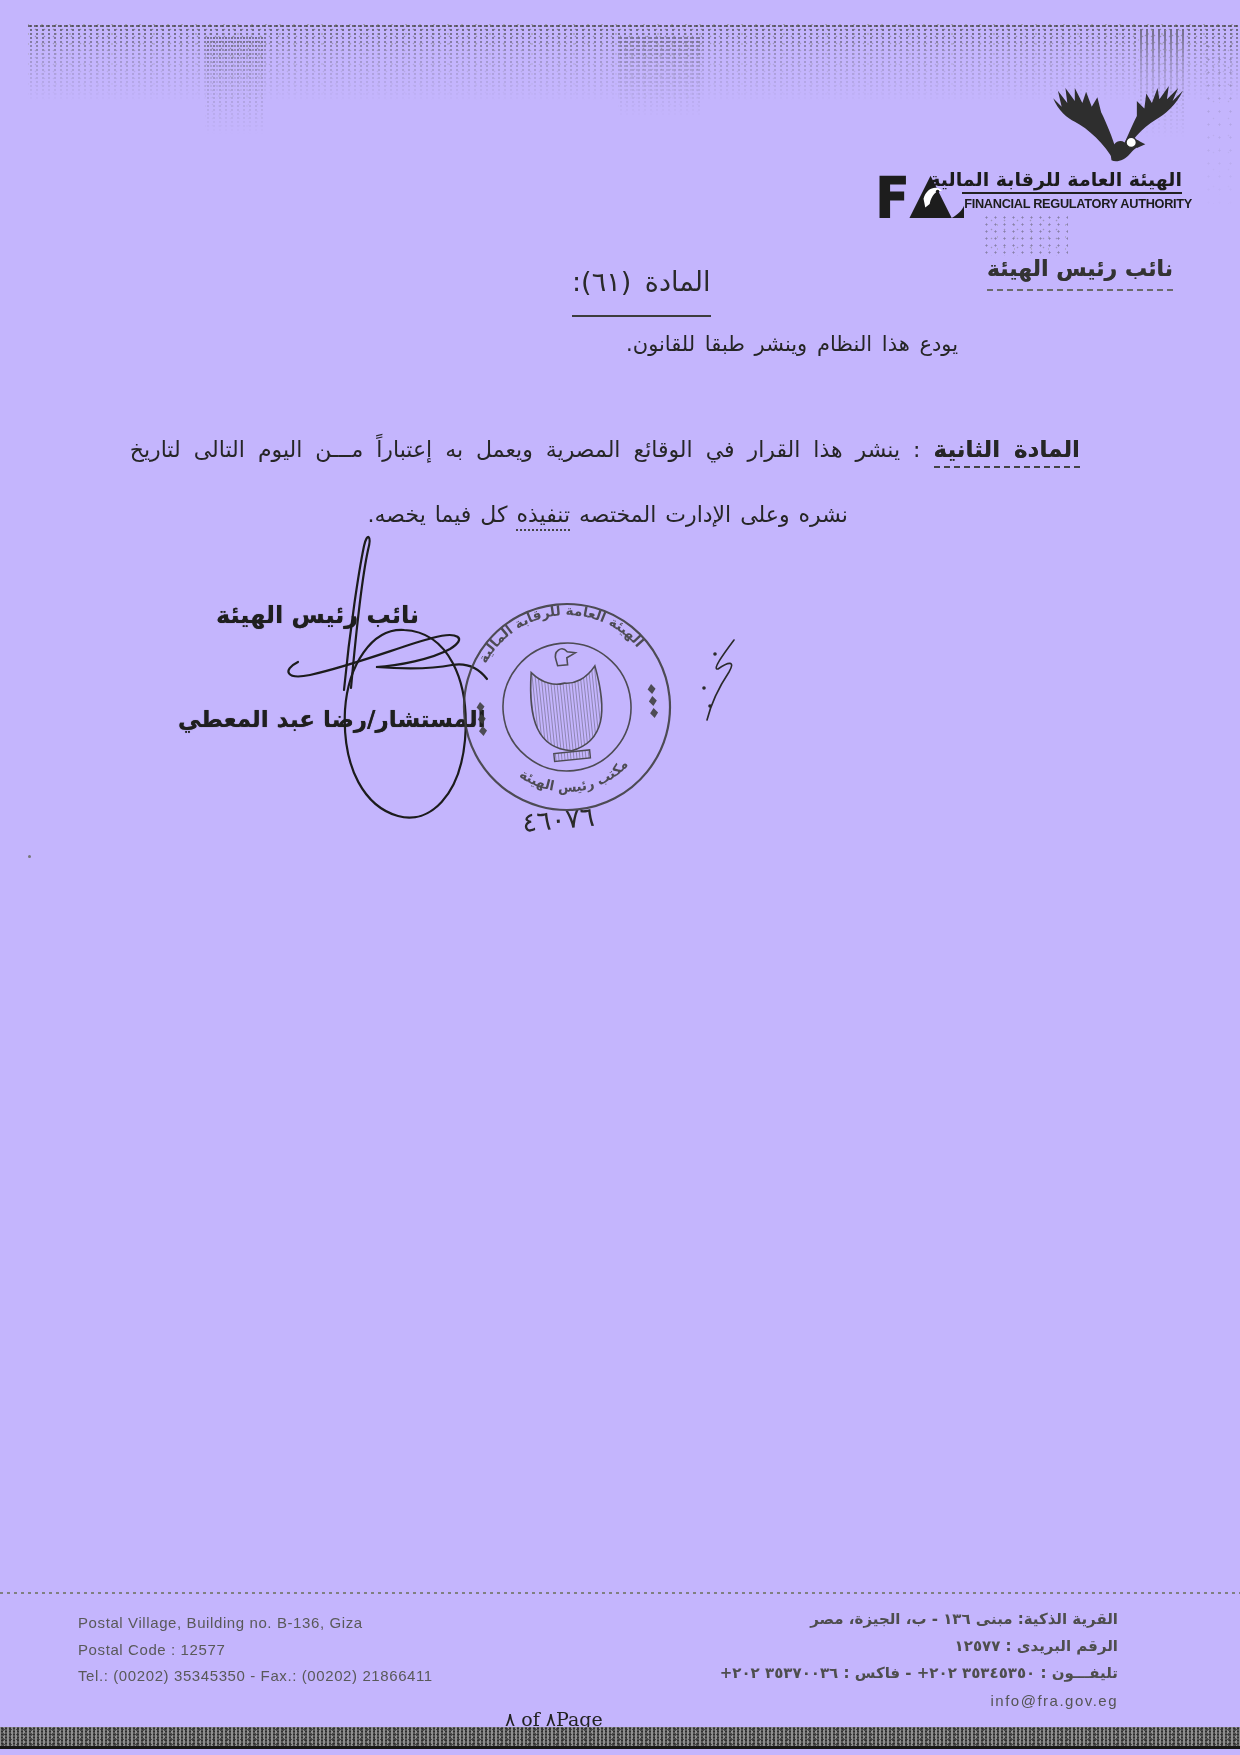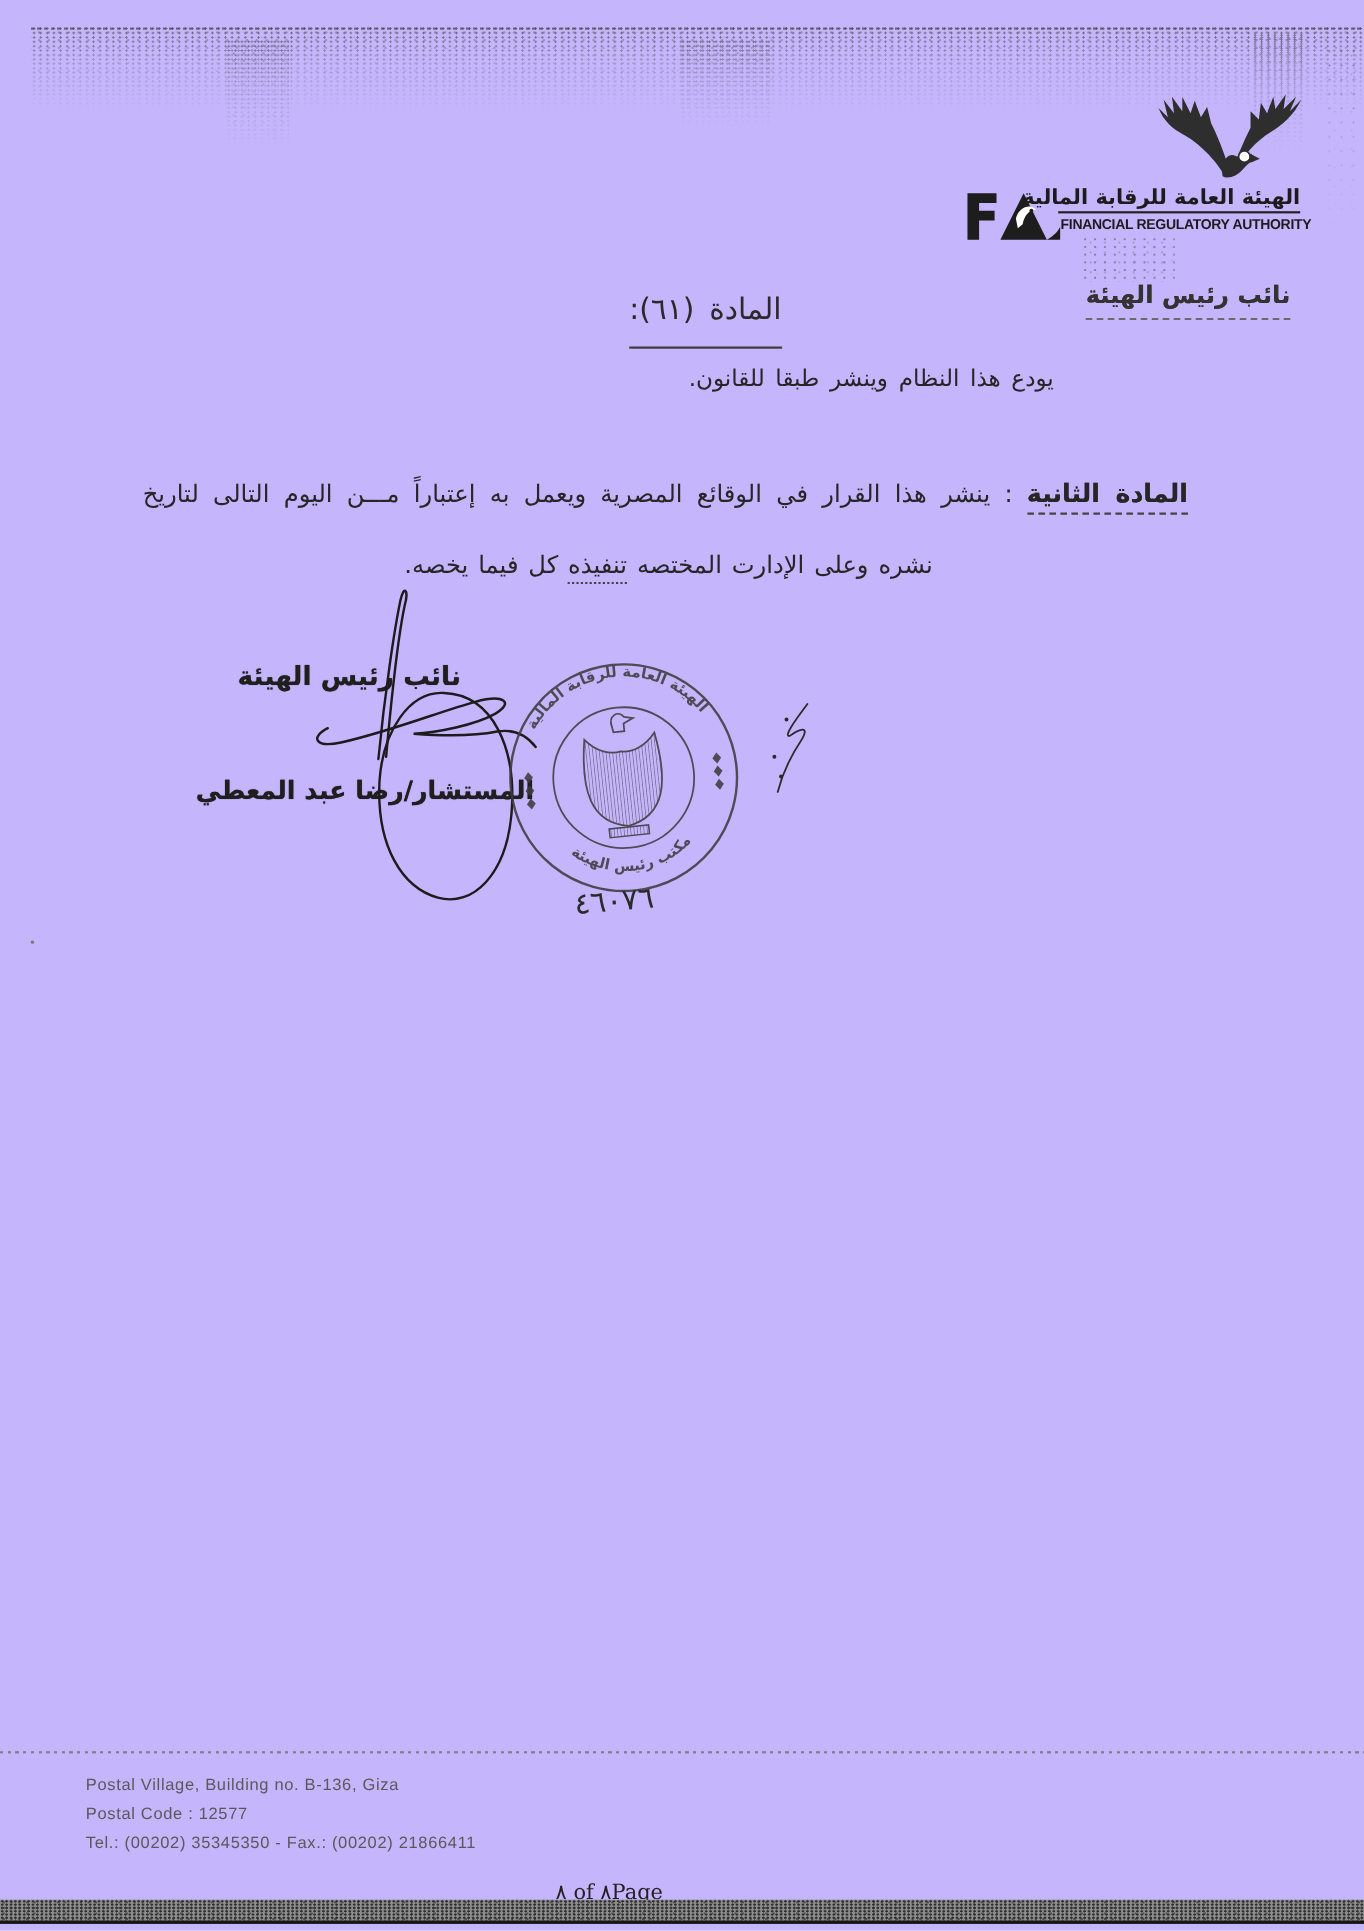--- a/index.html
+++ b/index.html
@@ -190,18 +190,24 @@
   <div class="abs sig-number ar">٤٦٠٧٦</div>
 
   <div class="abs footer-rule"></div>
 
   <div class="abs footer-en en">
     <div>Postal Village, Building no. B-136, Giza</div>
     <div>Postal Code : 12577</div>
     <div>Tel.: (00202) 35345350 - Fax.: (00202) 21866411</div>
   </div>
 
+  <div class="abs footer-ar ar">
+    <div>القرية الذكية: مبنى ١٣٦ - ب، الجيزة، مصر</div>
+    <div>الرقم البريدى : ١٢٥٧٧</div>
+    <div>تليفـــون : ٣٥٣٤٥٣٥٠ ٢٠٢+ - فاكس : ٣٥٣٧٠٠٣٦ ٢٠٢+</div>
+    <div class="email">info@fra.gov.eg</div>
+  </div>
 
   <div class="abs page-number">٨ of ٨Page</div>
 
   <div class="abs bottom-strip"></div>
 
 </div>
 
 </body></html>

